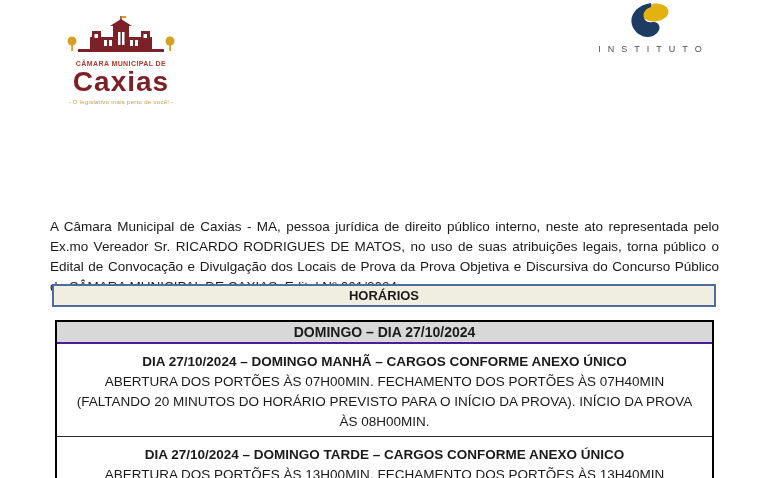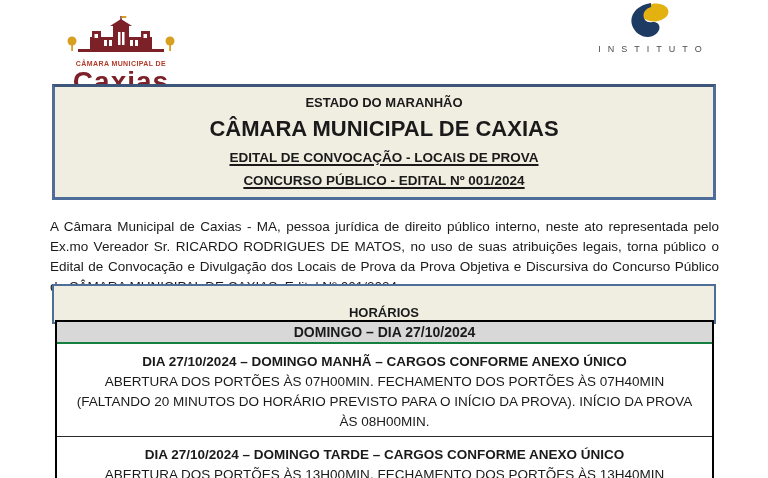--- a/index.html
+++ b/index.html
@@ -22,25 +22,25 @@
   .tb-line1{font-size:13px;font-weight:bold;margin-top:3px;}
   .tb-line2{font-size:22px;font-weight:bold;margin-top:6px;}
   .tb-line3,.tb-line4{font-size:13.5px;font-weight:bold;margin-top:8px;
     text-decoration:underline;text-decoration-thickness:1.5px;text-underline-offset:2px;}
 
   
   .intro{position:absolute;left:50px;right:49px;top:203px;font-size:13.5px;line-height:20px;text-align:justify;}
 
   
   .horarios{position:absolute;left:52px;right:52px;top:284px;background:var(--cream,#f0eee1);
-    border:2px solid var(--border-blue,#44618c);text-align:center;font-weight:bold;font-size:13px;padding:19px 0 2px;}
+    border:2px solid var(--border-blue,#44618c);text-align:center;font-weight:bold;font-size:13px;padding:2px 0 2px;}
 
   
   .schedule{position:absolute;left:55px;right:54px;top:320px;border:2px solid #000;background:#fff;}
-  .day-header{background:var(--header-gray,#d8d8d8);border-bottom:2px solid #15803d;text-align:center;
+  .day-header{background:var(--header-gray,#d8d8d8);border-bottom:2px solid #4c1d95;text-align:center;
     font-weight:bold;font-size:14px;padding:2px 0;}
   .session{padding:8px 14px 4px;font-size:13.5px;line-height:20px;text-align:center;}
   .session + .session{border-top:1.5px solid #2a2a2a;}
   .session-title{font-weight:bold;text-align:center;}
   .b{font-weight:normal;}
 </style>
 </head>
 <body>
 
 <div class="page">
@@ -84,26 +84,20 @@
   <div class="logo-consulpam">
     <span>
       <svg width="46" height="38" viewBox="0 0 46 38" xmlns="http://www.w3.org/2000/svg">
         <ellipse cx="28" cy="10.5" rx="13.5" ry="9" fill="#e3b210" transform="rotate(-6 28 10.5)"></ellipse>
         <path fill="#1d3b63" d="M24 1 C 10 3 2 13 5 23 C 8 33 21 39 29 32 C 35 27 33 19 25 20 C 16 22 12 9 24 5 Z"></path>
       </svg>
     </span>
     <div class="consulpam-institute">INSTITUTO</div>
   </div>
 
-  <div class="title-box">
-    <div class="tb-line1">ESTADO DO MARANHÃO</div>
-    <div class="tb-line2">CÂMARA MUNICIPAL DE CAXIAS</div>
-    <div class="tb-line3">EDITAL DE CONVOCAÇÃO - LOCAIS DE PROVA</div>
-    <div class="tb-line4">CONCURSO PÚBLICO - EDITAL Nº 001/2024</div>
-  </div>
 
   <p class="intro"><span>A Câmara Municipal de Caxias - MA, pessoa jurídica de direito público interno, neste ato representada pelo Ex.mo Vereador Sr. RICARDO RODRIGUES DE MATOS, no uso de suas atribuições legais, torna público o Edital de Convocação e Divulgação dos Locais de Prova da Prova Objetiva e Discursiva do Concurso Público da </span><span class="b">CÂMARA MUNICIPAL DE CAXIAS</span><span>, Edital </span><span class="b">Nº 001/2024</span><span>.</span></p>
 
   <div class="horarios">HORÁRIOS</div>
 
   <div class="schedule">
     <div class="day-header">DOMINGO – DIA 27/10/2024</div>
 
     <div class="session">
       <div class="session-title">DIA 27/10/2024 – DOMINGO MANHÃ – CARGOS CONFORME ANEXO ÚNICO</div>

